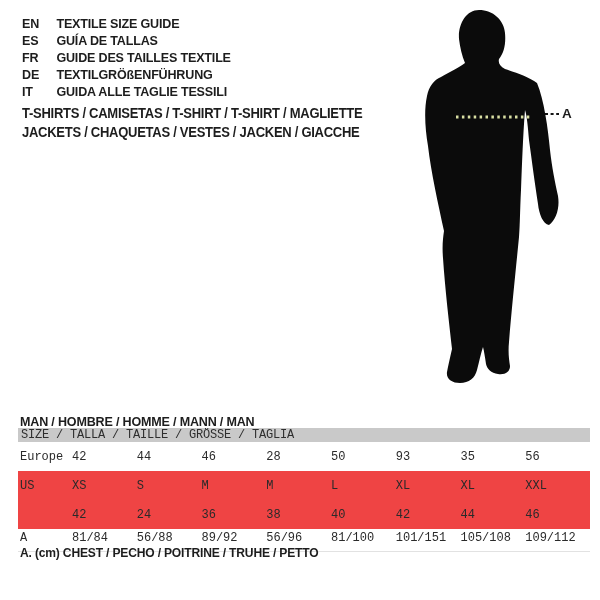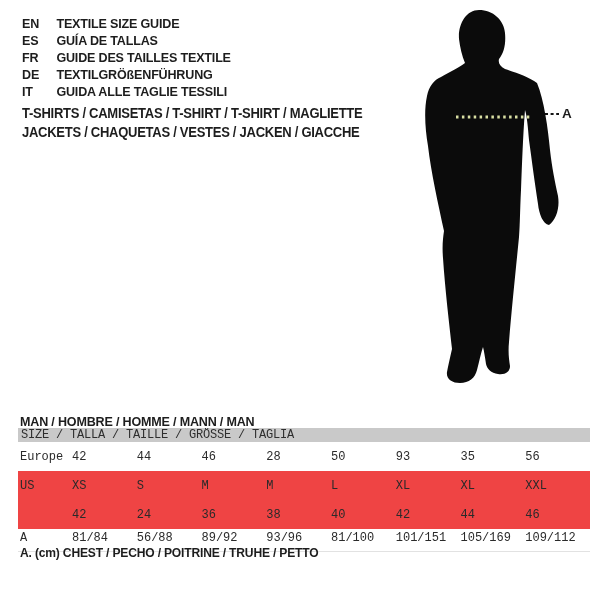--- a/index.html
+++ b/index.html
@@ -149,24 +149,24 @@
       <div class="t-cell">42</div>
       <div class="t-cell">44</div>
       <div class="t-cell">46</div>
     </div>
 
     <div class="t-row last">
       <div class="t-label">A</div>
       <div class="t-cell">81/84</div>
       <div class="t-cell">56/88</div>
       <div class="t-cell">89/92</div>
-      <div class="t-cell">93/96</div>
+      <div class="t-cell">56/96</div>
       <div class="t-cell">81/100</div>
       <div class="t-cell">101/151</div>
-      <div class="t-cell">105/169</div>
+      <div class="t-cell">105/108</div>
       <div class="t-cell">109/112</div>
     </div>
 
     <div class="t-bottomline"></div>
   </div>
 
   <div class="footnote condensed">A. (cm) CHEST / PECHO / POITRINE / TRUHE / PETTO</div>
 
 </div>
 

